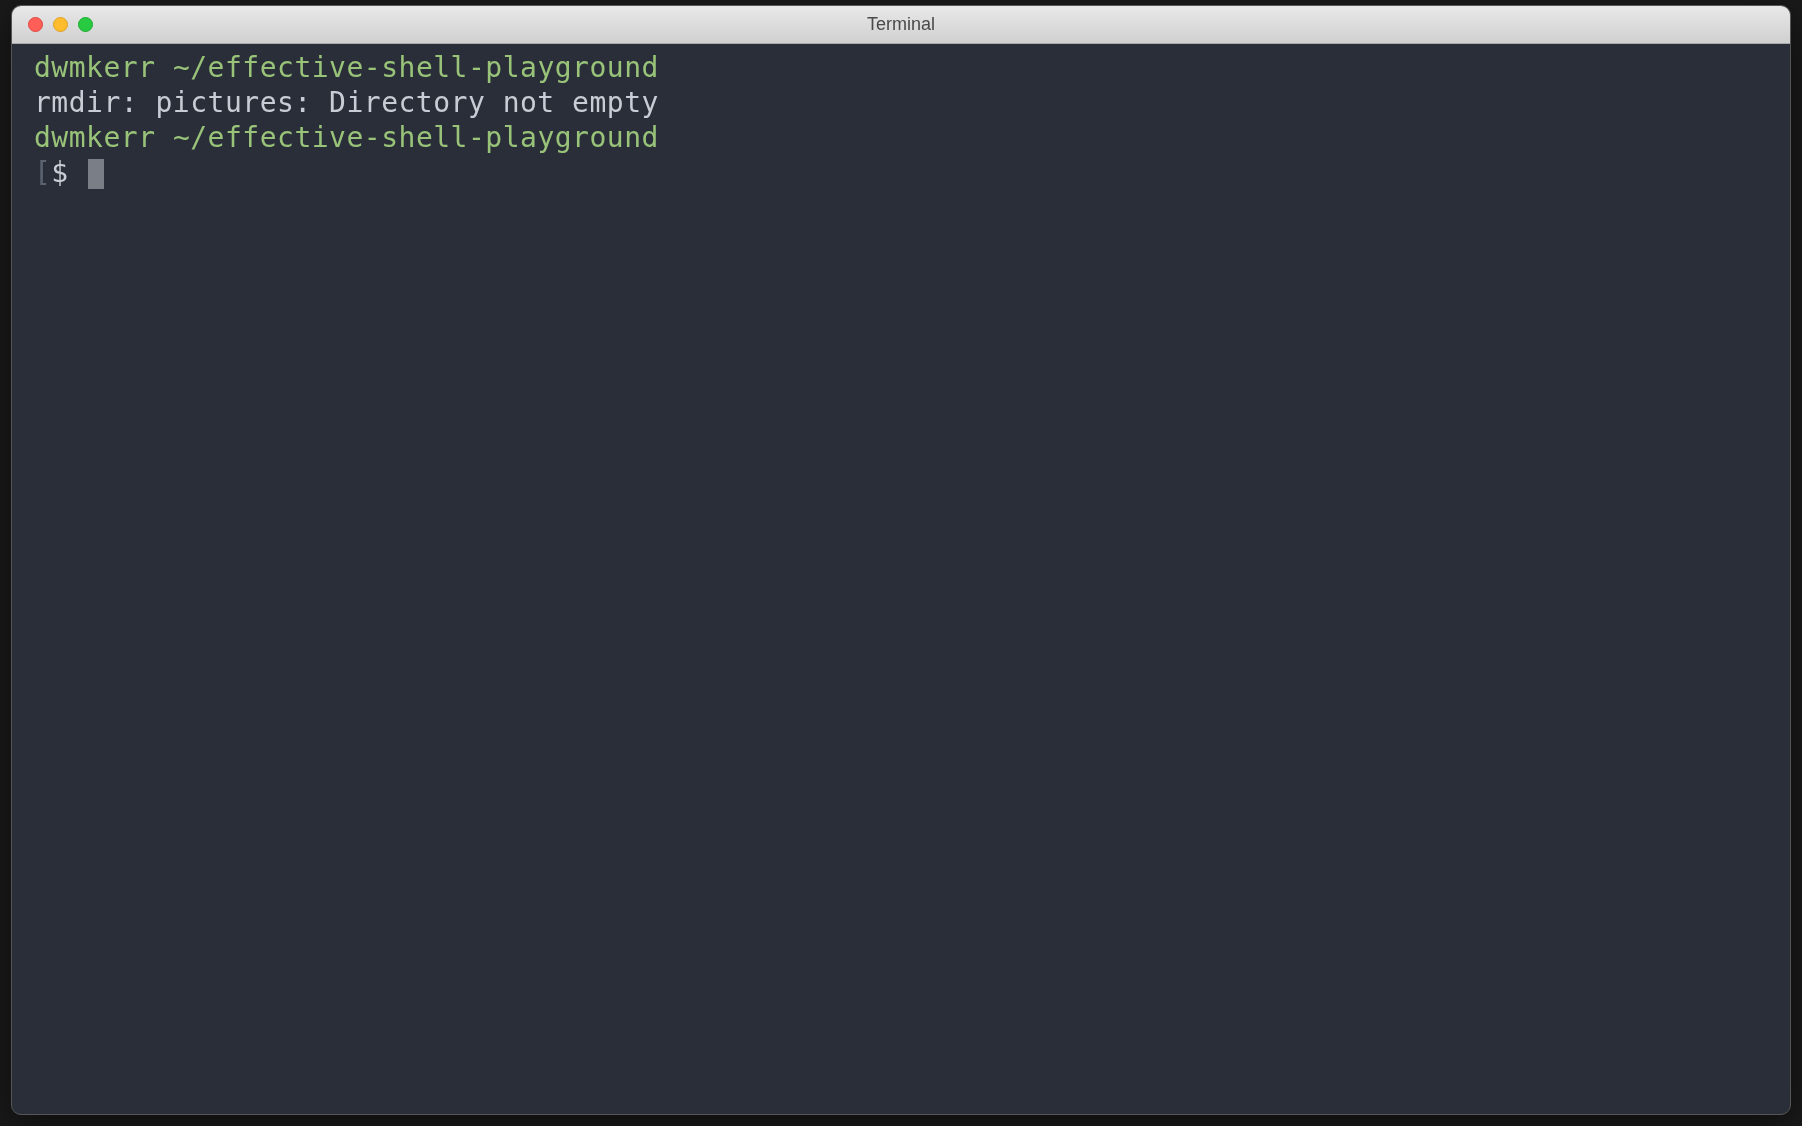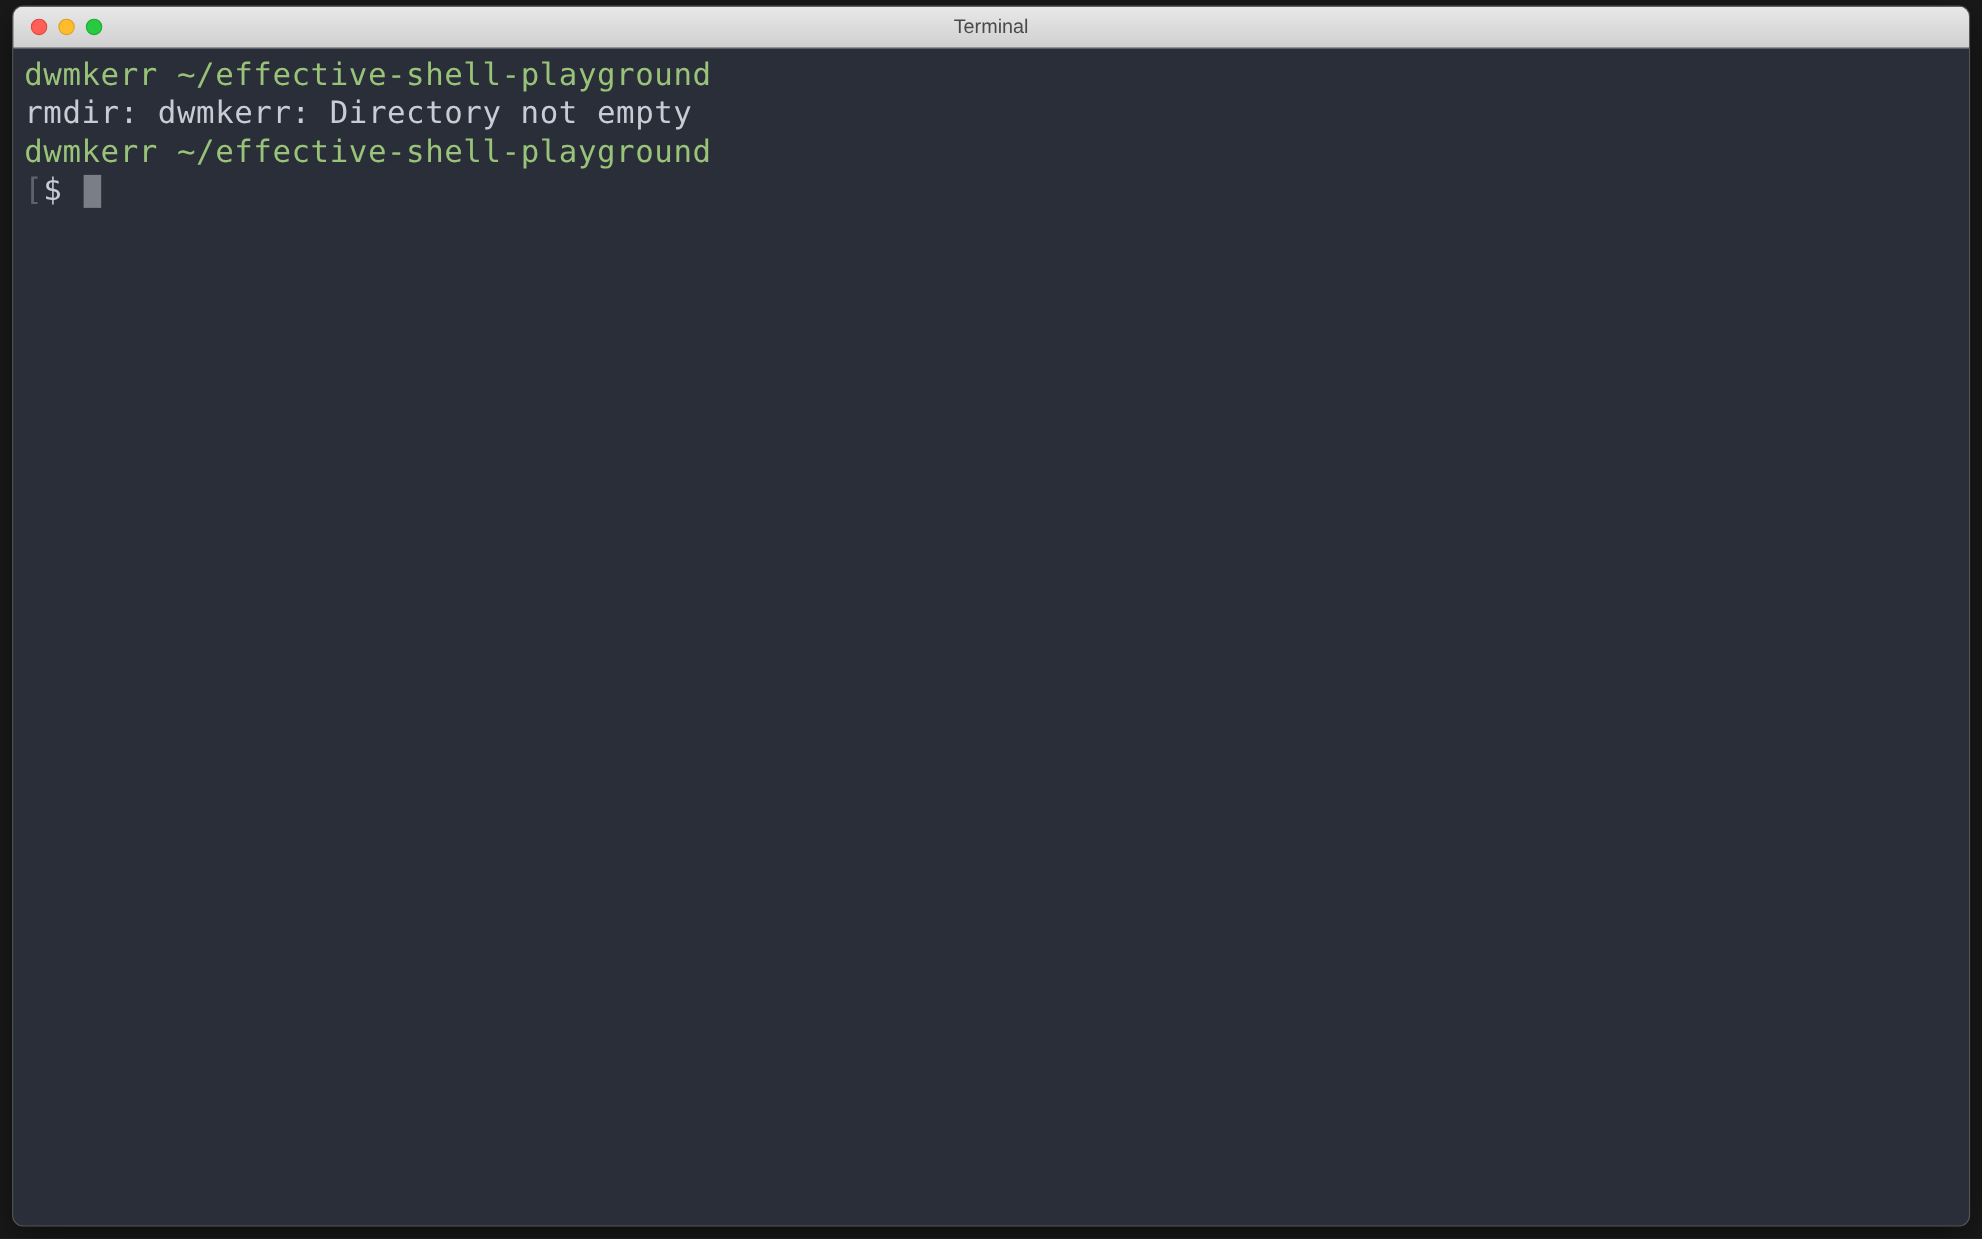--- a/index.html
+++ b/index.html
@@ -70,21 +70,21 @@
       left: 50%;
       transform: translateX(-50%);
       color: #4a4a4a;
       font-family: -apple-system, BlinkMacSystemFont, "Helvetica Neue", sans-serif;
       font-size: 18px;
       font-weight: 400;
       text-align: right;
     }
     
     .terminal-body {
-      padding: 6px 10px;
+      padding: 6px 22px;
       font-size: 28px;
       line-height: 1.25;
       letter-spacing: 0.5px;
       font-family: "SF Mono", "Monaco", "Menlo", "Consolas", monospace;
     }
     
     .prompt-user {
       color: #98c379;
     }
     
@@ -129,17 +129,17 @@
     <div class="traffic-lights">
       <div class="traffic-light traffic-red"></div>
       <div class="traffic-light traffic-yellow"></div>
       <div class="traffic-light traffic-green"></div>
     </div>
     <div class="window-title">Terminal</div>
   </div>
 
   <div class="terminal-body">
     <div class="terminal-line"><span class="prompt-user">dwmkerr</span><span class="prompt-path"> <span>~/effective-shell-playground</span></span></div>
-    <div class="terminal-line"><span class="output-text">rmdir: dwmkerr: Directory not empty</span></div>
+    <div class="terminal-line"><span class="output-text">rmdir: pictures: Directory not empty</span></div>
     <div class="terminal-line"><span class="prompt-user">dwmkerr</span><span class="prompt-path"> <span>~/effective-shell-playground</span></span></div>
     <div class="terminal-line"><span class="bracket">[</span><span class="prompt-symbol">$ </span><span class="cursor"></span></div>
   </div>
 </div>
 
 </body></html>

